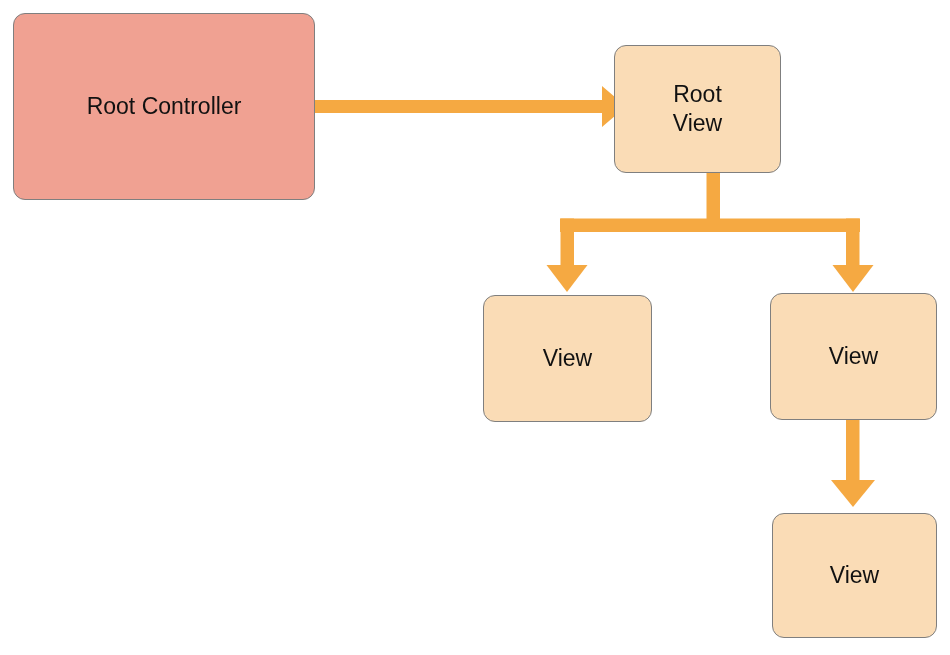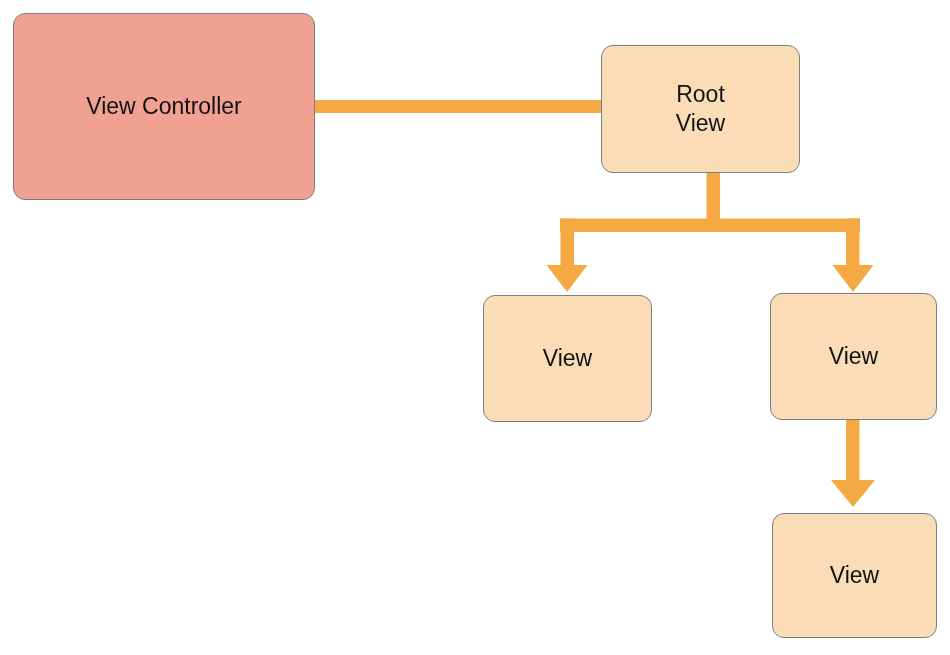--- a/index.html
+++ b/index.html
@@ -43,21 +43,21 @@
   .node-controller {
     left: 13px;
     top: 13px;
     width: 302px;
     height: 187px;
     background: var(--controller-fill, #F0A192);
   }
   .node-view {
     background: var(--view-fill, #FADCB6);
   }
-  .node-root-view   { left: 601px; top: 45px;  width: 199px; height: 128px; }
+  .node-root-view   { left: 614px; top: 45px;  width: 167px; height: 128px; }
   .node-left-view   { left: 483px; top: 295px; width: 169px; height: 127px; }
   .node-right-view  { left: 770px; top: 293px; width: 167px; height: 127px; }
   .node-bottom-view { left: 772px; top: 513px; width: 165px; height: 125px; }
 </style>
 </head>
 <body>
 
 <div class="canvas">
 
   <svg class="arrows" viewBox="0 0 950 655" xmlns="http://www.w3.org/2000/svg">
@@ -75,21 +75,21 @@
       <polygon class="arrow" points="832.5,265 873.5,265 853,292"></polygon>
     </g>
 
     <g>
       <rect class="arrow" x="846" y="420" width="13.5" height="61"></rect>
       <polygon class="arrow" points="831,480 875,480 853,507"></polygon>
     </g>
   </svg>
 
   <div class="node node-controller">
-    <span>View Controller</span>
+    <span>Root Controller</span>
   </div>
 
   <div class="node node-view node-root-view">
     <span>Root
 View</span>
   </div>
 
   <div class="node node-view node-left-view">
     <span>View</span>
   </div>

